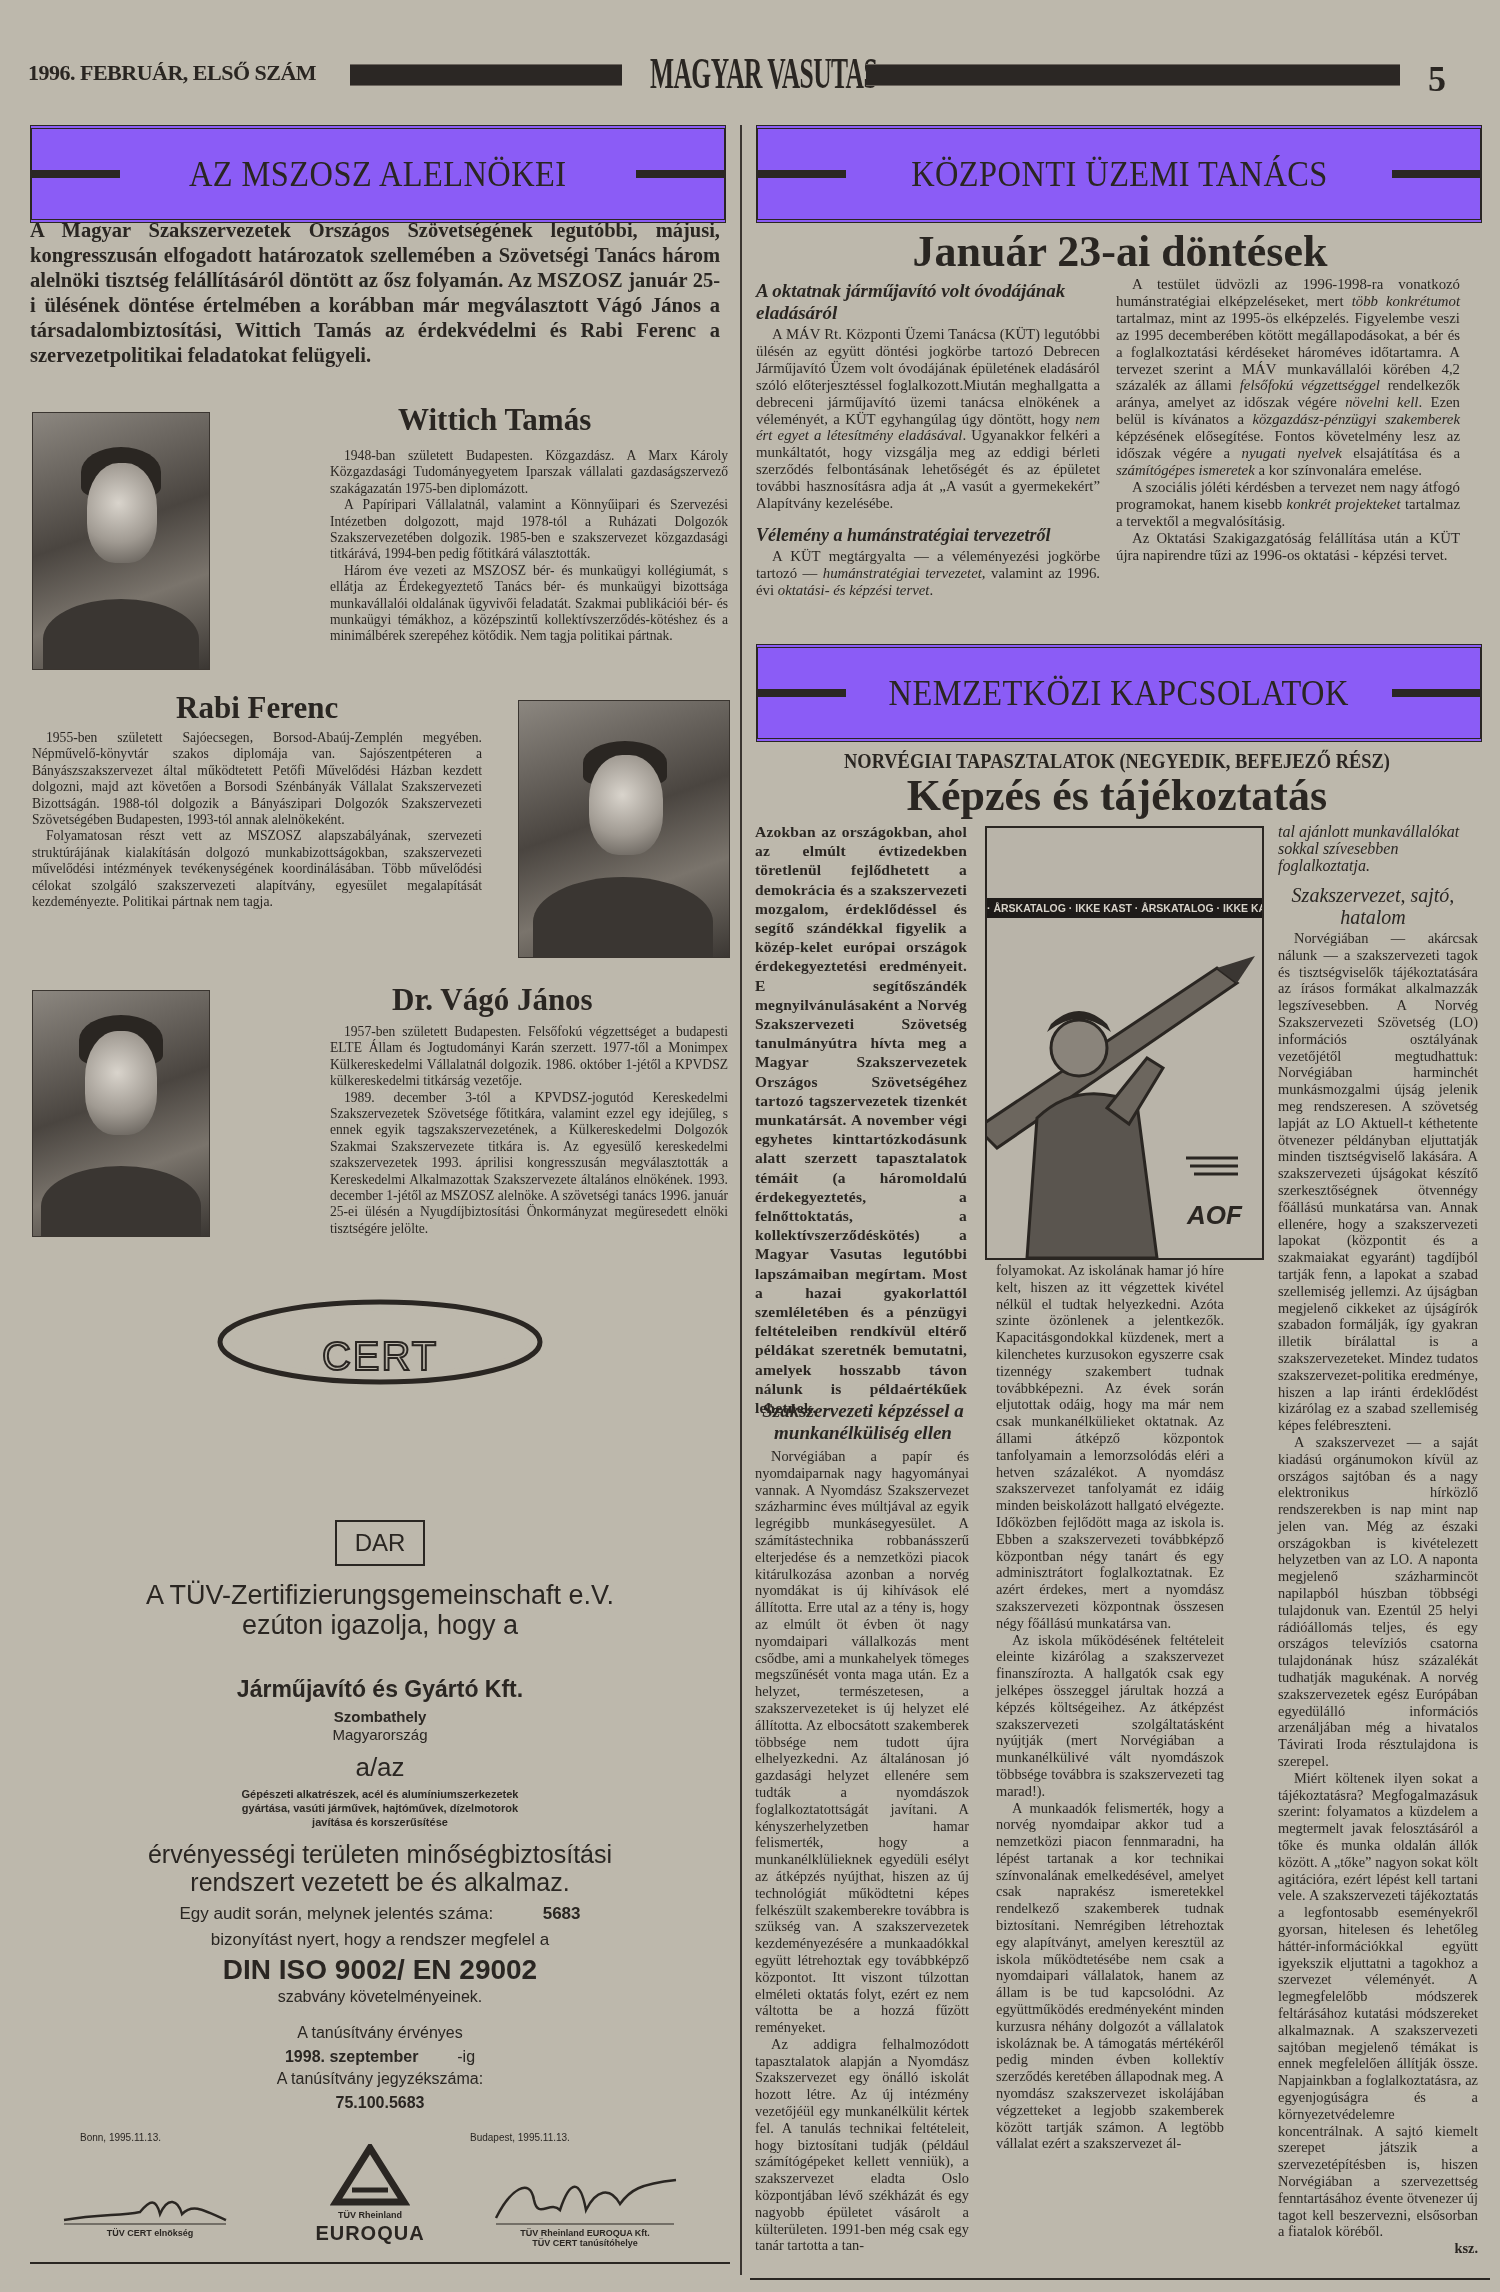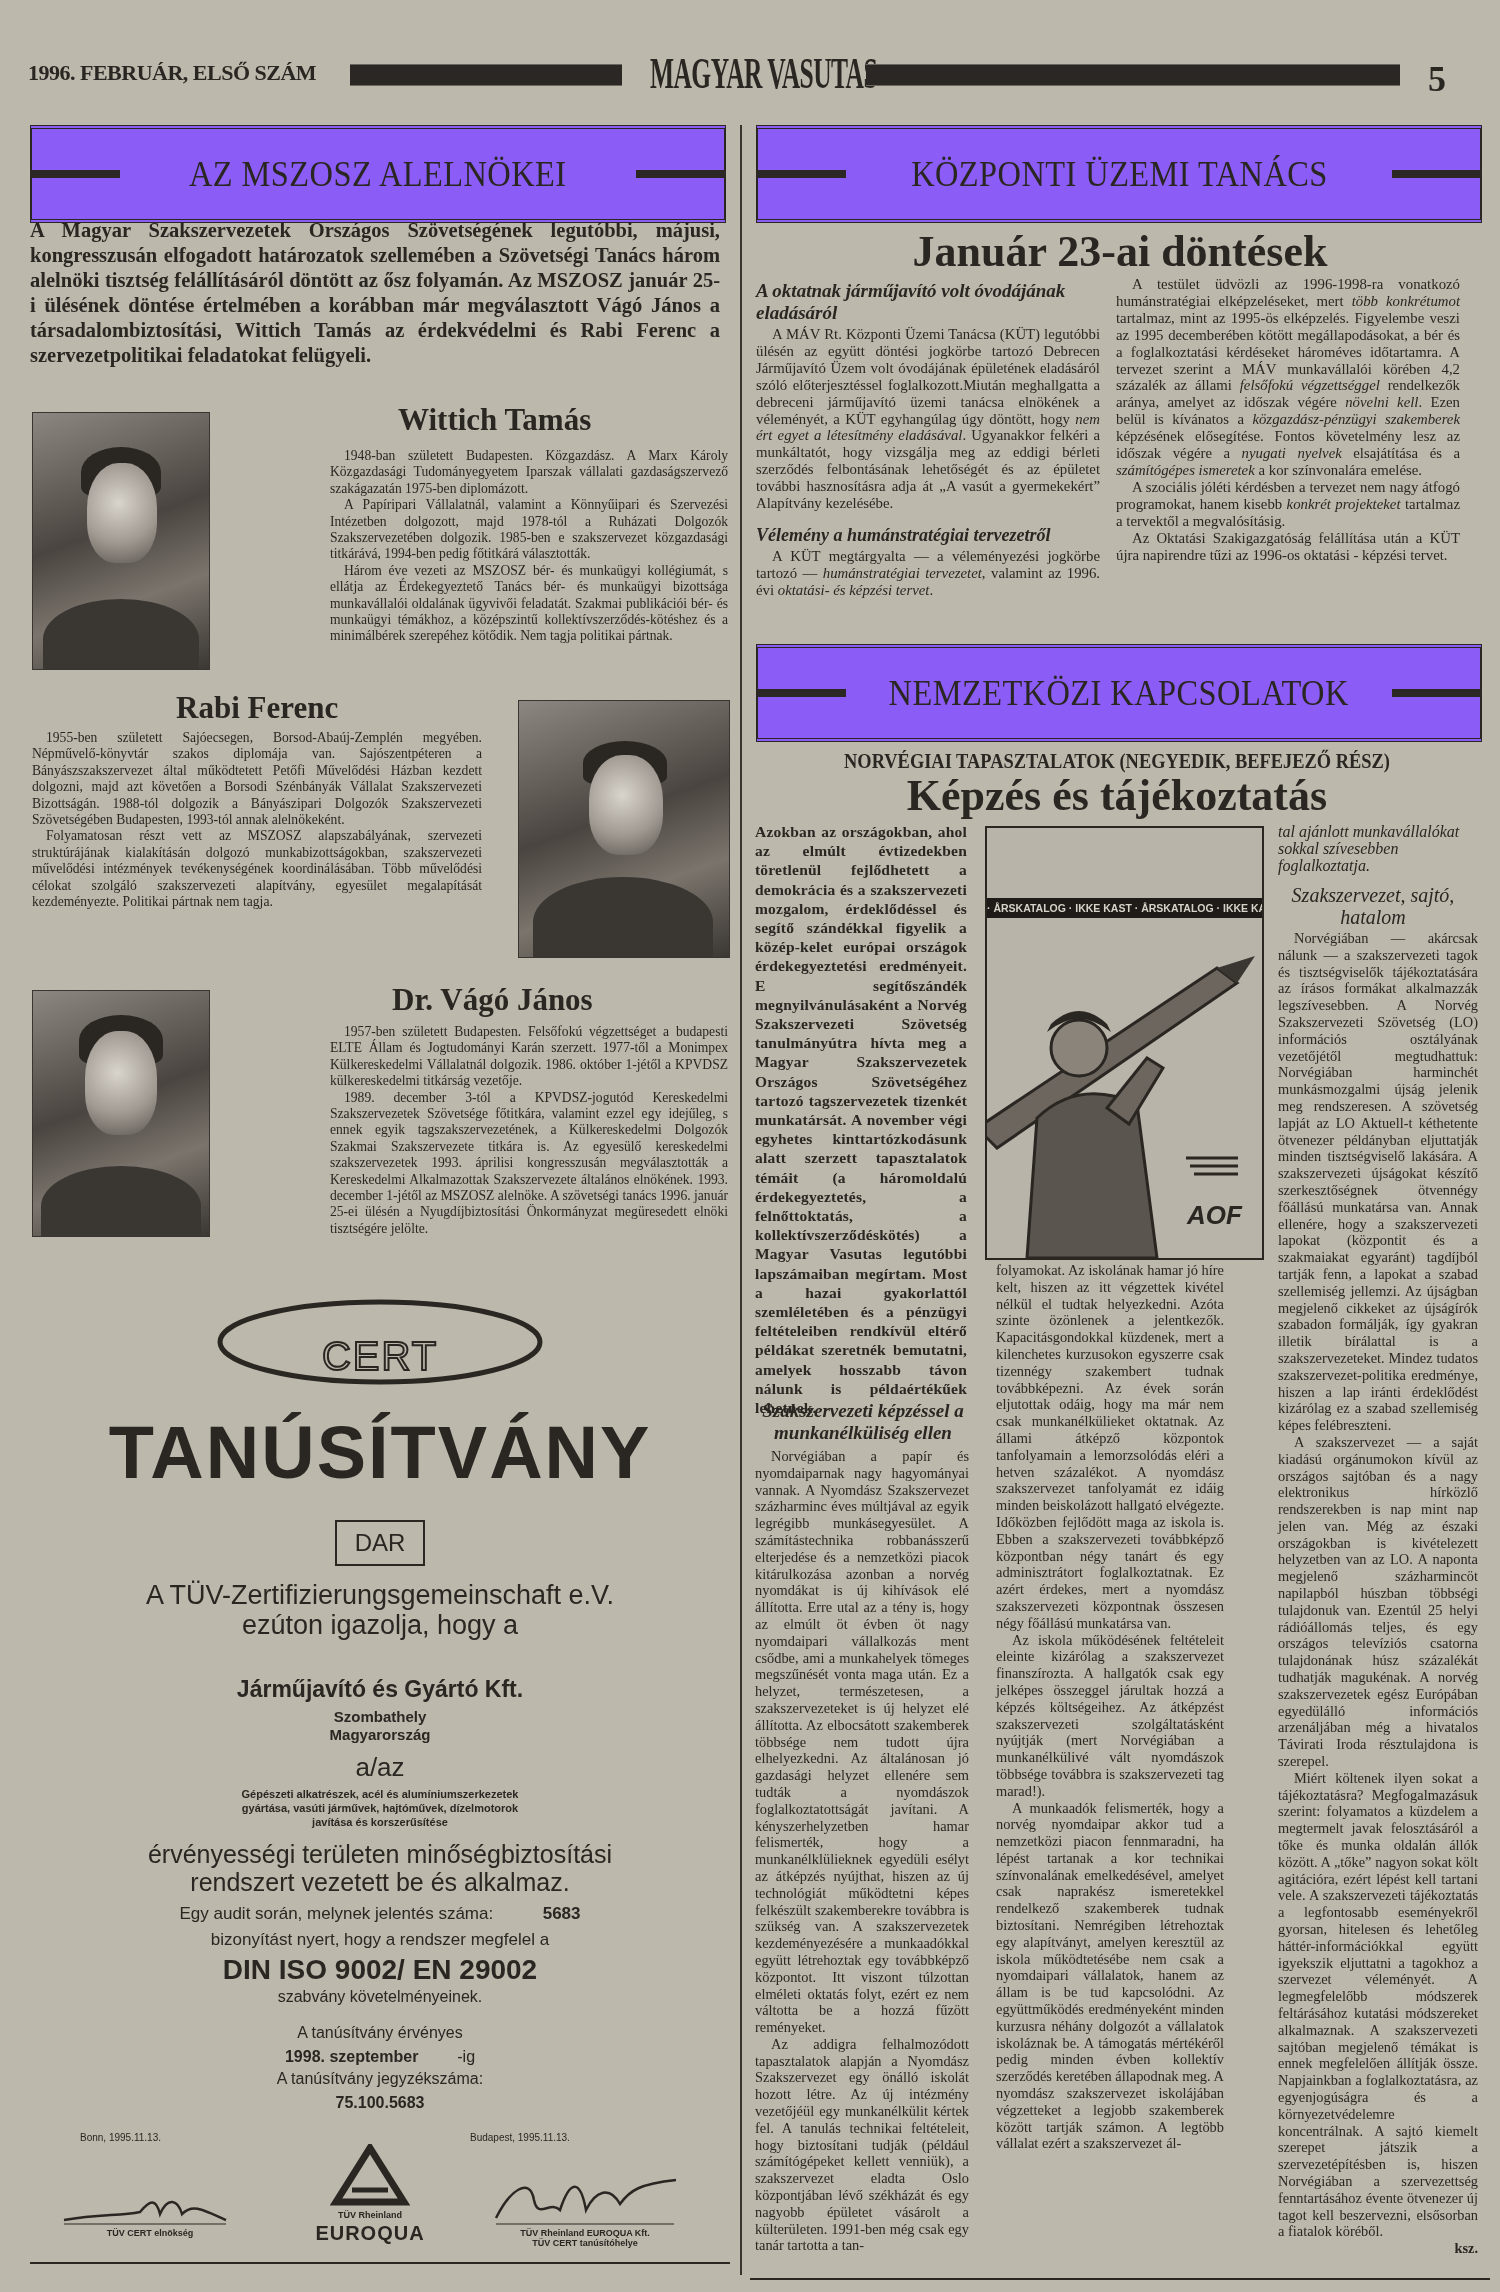--- a/index.html
+++ b/index.html
@@ -115,27 +115,26 @@
   <p>1957-ben született Budapesten. Felsőfokú végzettséget a budapesti ELTE Állam és Jogtudományi Karán szerzett. 1977-től a Monimpex Külkereskedelmi Vállalatnál dolgozik. 1986. október 1-jétől a KPVDSZ külkereskedelmi titkárság vezetője.</p>
   <p>1989. december 3-tól a KPVDSZ-jogutód Kereskedelmi Szakszervezetek Szövetsége főtitkára, valamint ezzel egy idejűleg, s ennek egyik tagszakszervezetének, a Külkereskedelmi Dolgozók Szakmai Szakszervezete titkára is. Az egyesülő kereskedelmi szakszervezetek 1993. áprilisi kongresszusán megválasztották a Kereskedelmi Alkalmazottak Szakszervezete általános elnökének. 1993. december 1-jétől az MSZOSZ alelnöke. A szövetségi tanács 1996. január 25-ei ülésén a Nyugdíjbiztosítási Önkormányzat megüresedett elnöki tisztségére jelölte.</p>
 </div>
 
 <div class="abs" id="tuv">
   <svg class="logo" viewBox="0 0 340 120">
     <ellipse cx="170" cy="62" rx="160" ry="40" fill="none" stroke="#2a2622" stroke-width="5"></ellipse>
     <ellipse cx="170" cy="62" rx="150" ry="33" fill="none" stroke="#bdb8ac" stroke-width="3"></ellipse>
   </svg>
   <div class="tuv-line" style="top:64px; font-size:40px; color:#bdb8ac; -webkit-text-stroke:2px #2a2622; letter-spacing:2px;">CERT</div>
-  <div id="tuv-title">TANÚSÍTVÁNY</div>
   <div id="tuv-dar">DAR</div>
   <div class="tuv-line" style="top:310px; font-size:27px;">A TÜV-Zertifizierungsgemeinschaft e.V.</div>
   <div class="tuv-line" style="top:340px; font-size:27px;">ezúton igazolja, hogy a</div>
   <div class="tuv-line" style="top:406px; font-size:23px; font-weight:bold;">Járműjavító és Gyártó Kft.</div>
   <div class="tuv-line" style="top:438px; font-size:15px; font-weight:bold;">Szombathely</div>
-  <div class="tuv-line" style="top:456px; font-size:15px; font-weight:bold;">Magyarország</div>
+  <div class="tuv-line" style="top:456px; font-size:15px; font-weight:normal;">Magyarország</div>
   <div class="tuv-line" style="top:482px; font-size:26px;">a/az</div>
   <div class="tuv-line" style="top:518px; font-size:11px; font-weight:bold;">Gépészeti alkatrészek, acél és alumíniumszerkezetek</div>
   <div class="tuv-line" style="top:532px; font-size:11px; font-weight:bold;">gyártása, vasúti járművek, hajtóművek, dízelmotorok</div>
   <div class="tuv-line" style="top:546px; font-size:11px; font-weight:bold;">javítása és korszerűsítése</div>
   <div class="tuv-line" style="top:570px; font-size:25px;">érvényességi területen minőségbiztosítási</div>
   <div class="tuv-line" style="top:598px; font-size:25px;">rendszert vezetett be és alkalmaz.</div>
   <div class="tuv-line" style="top:634px; font-size:17px;">
     <span>Egy audit során, melynek jelentés száma:</span>
     <span style="display:inline-block; width:40px;"></span>
     <b>5683</b>

